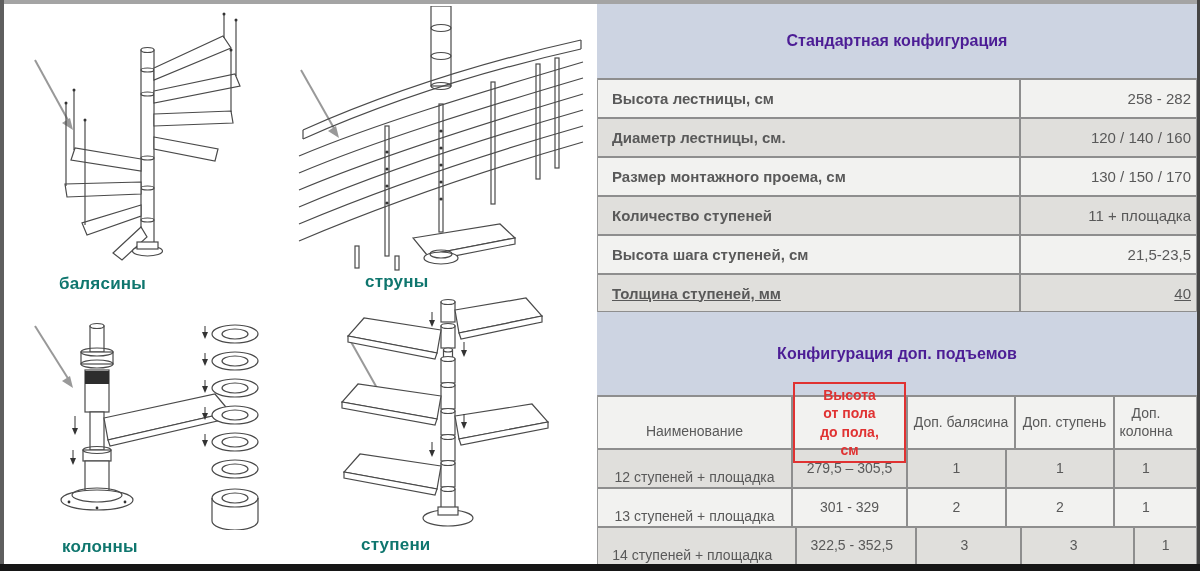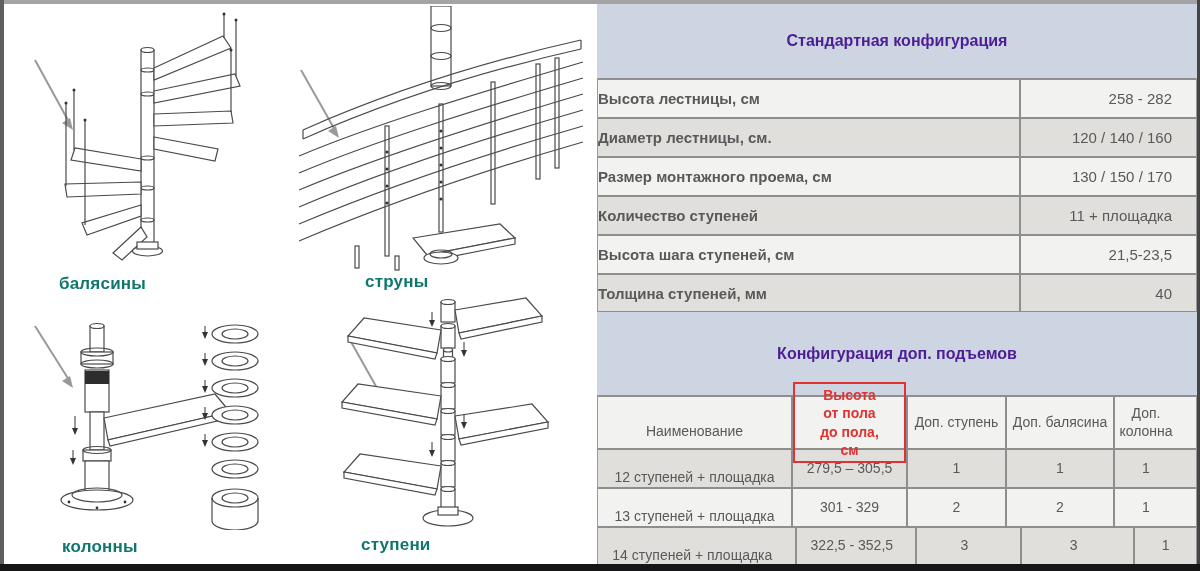--- a/index.html
+++ b/index.html
@@ -17,24 +17,24 @@
   .drawing{position:absolute;}
 
   
   .band{position:absolute;left:597px;width:600px;background:#cdd4e2;
         display:flex;align-items:center;justify-content:center;
         font-weight:bold;font-size:16px;color:#4c1d95;}
   .t1{position:absolute;left:597px;top:78px;width:600px;border-left:1px solid #9a9a9a;
       border-right:1px solid #9a9a9a;box-sizing:border-box;}
   .t1-row{display:flex;height:39px;border-top:2px solid #8e8e8e;box-sizing:border-box;
           font-size:15px;align-items:stretch;}
-  .t1-row:last-child{border-bottom:2px solid #8e8e8e;height:40px;}
-  .t1-label{flex:1;display:flex;align-items:center;font-weight:bold;}
+  .t1-row:last-child{border-bottom:2px solid #8e8e8e;height:40px;text-decoration:underline;}
+  .t1-label{flex:1;display:flex;align-items:center;padding-left:14px;font-weight:bold;}
   .t1-value{width:177px;display:flex;align-items:center;justify-content:flex-end;
-            padding-right:24px;border-left:2px solid #8e8e8e;box-sizing:border-box;}
+            padding-right:5px;border-left:2px solid #8e8e8e;box-sizing:border-box;}
   .bg-light{background:#f2f2f0;}
   .bg-dark{background:#e0dfdc;}
 
   .t2{position:absolute;left:597px;top:395px;width:600px;border-left:1px solid #9a9a9a;
       border-right:1px solid #9a9a9a;box-sizing:border-box;font-size:14px;}
   .t2-row{display:flex;box-sizing:border-box;border-top:2px solid #8e8e8e;}
   .t2-row.hdr{height:53px;}
   .t2-row.r1,.t2-row.r2{height:39px;}
   .t2-row.r3{height:38px;gap:8px;}
   .t2-cell{display:flex;align-items:center;justify-content:center;text-align:center;
@@ -267,22 +267,22 @@
   </div>
 
   <div class="band" style="top:312px;height:83px;">Конфигурация доп. подъемов</div>
 
   <div class="t2">
     <div class="t2-row hdr bg-light">
       <div class="t2-cell c1">Наименование</div>
       <div class="t2-cell c2">
         <span class="redbox">Высота от пола до пола, см</span>
       </div>
+      <div class="t2-cell c4">Доп. балясина</div>
       <div class="t2-cell c3">Доп. ступень</div>
-      <div class="t2-cell c4">Доп. балясина</div>
       <div class="t2-cell c5">Доп. колонна</div>
     </div>
     <div class="t2-row r1 bg-dark">
       <div class="t2-cell c1">12 ступеней + площадка</div>
       <div class="t2-cell c2">279,5 – 305,5</div>
       <div class="t2-cell c3">1</div>
       <div class="t2-cell c4">1</div>
       <div class="t2-cell c5">1</div>
     </div>
     <div class="t2-row r2 bg-light">

